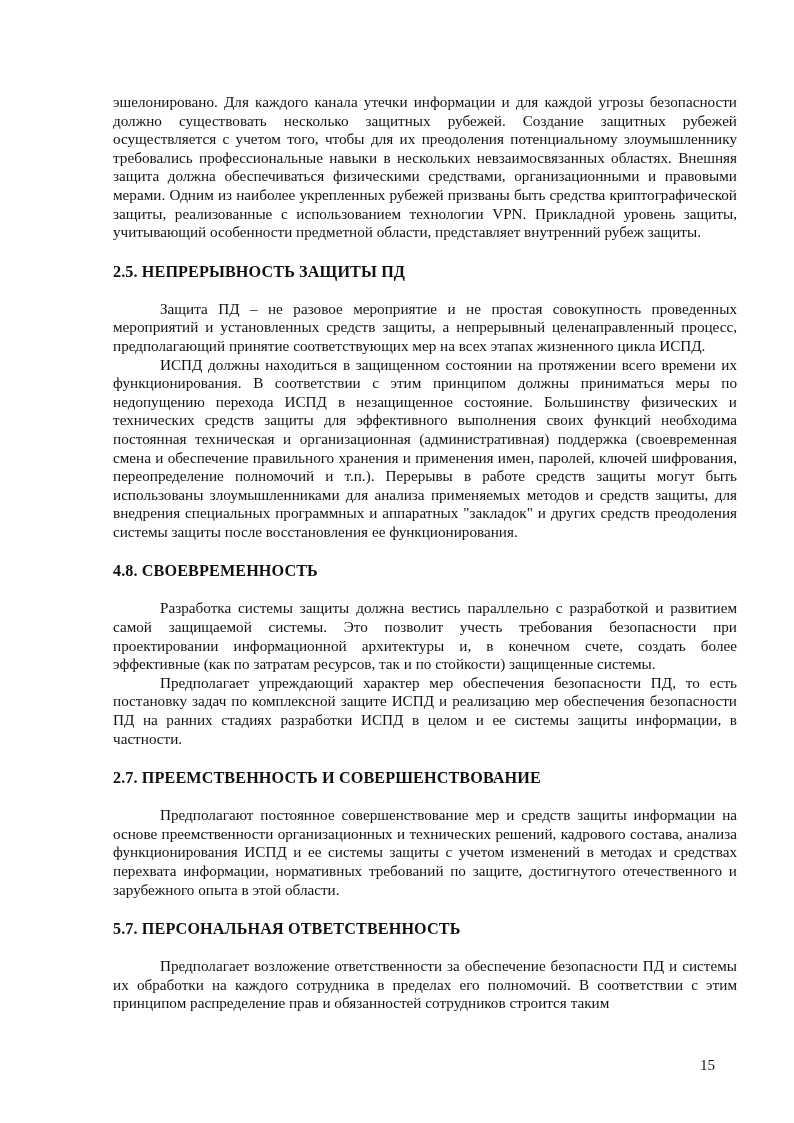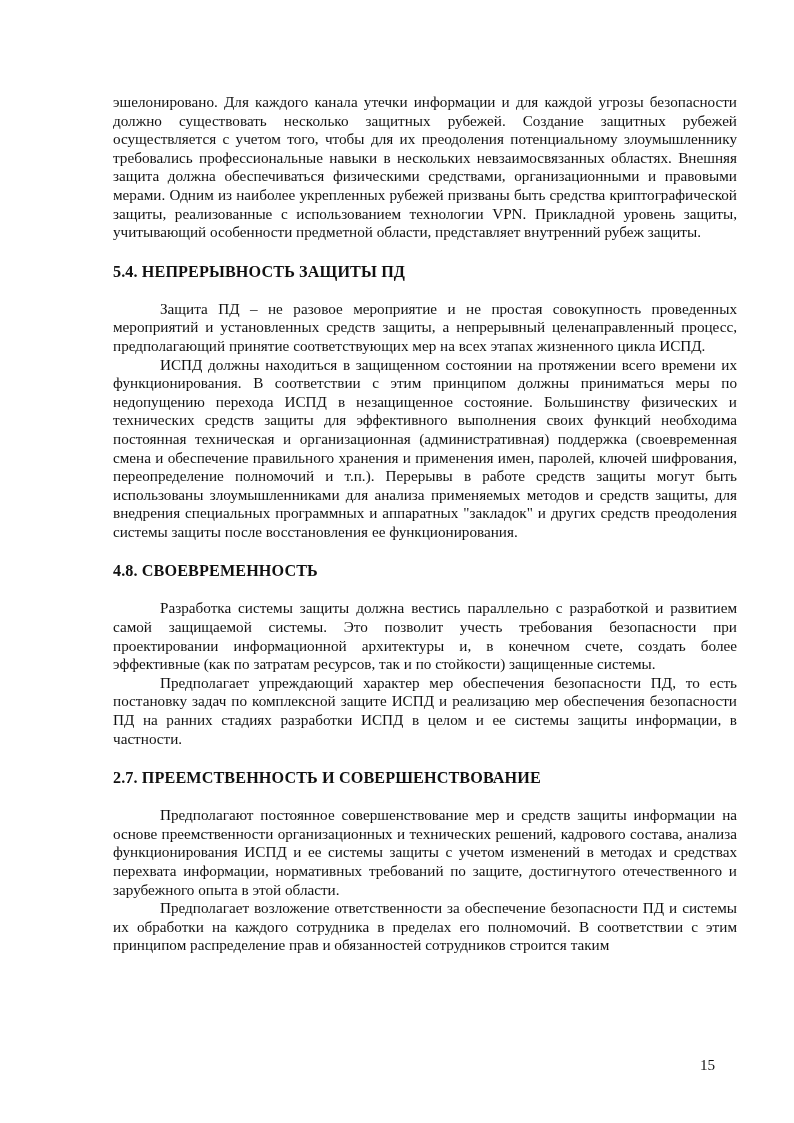--- a/index.html
+++ b/index.html
@@ -52,34 +52,35 @@
       line-height: 18px;
     }
   </style>
 </head>
 <body>
 
 <div class="page">
   <p>эшелонировано. Для каждого канала утечки информации и для каждой угрозы безопасности должно существовать несколько защитных рубежей. Создание защитных рубежей осуществляется с учетом того, чтобы для их преодоления потенциальному злоумышленнику требовались профессиональные навыки в нескольких невзаимосвязанных областях. Внешняя защита должна обеспечиваться физическими средствами, организационными и правовыми мерами. Одним из наиболее укрепленных рубежей призваны быть средства криптографической защиты, реализованные с использованием технологии VPN. Прикладной уровень защиты, учитывающий особенности предметной области, представляет внутренний рубеж защиты.</p>
 
   <section>
-    <h2 class="sec-head">5.4. НЕПРЕРЫВНОСТЬ ЗАЩИТЫ ПД</h2>
+    <h2 class="sec-head">2.5. НЕПРЕРЫВНОСТЬ ЗАЩИТЫ ПД</h2>
     <p class="indent">Защита ПД  – не разовое мероприятие и не простая совокупность проведенных мероприятий и установленных средств защиты, а непрерывный целенаправленный процесс, предполагающий принятие соответствующих мер на всех этапах жизненного цикла ИСПД.</p>
     <p class="indent">ИСПД должны находиться в защищенном состоянии на протяжении всего времени их функционирования. В соответствии с этим принципом должны приниматься меры по недопущению перехода ИСПД в незащищенное состояние. Большинству физических и технических средств защиты для эффективного выполнения своих функций необходима постоянная техническая и организационная (административная) поддержка (своевременная смена и обеспечение правильного хранения и применения имен, паролей, ключей шифрования, переопределение полномочий и т.п.). Перерывы в работе средств защиты могут быть использованы злоумышленниками для анализа применяемых методов и средств защиты, для внедрения специальных программных и аппаратных "закладок" и других средств преодоления системы защиты после восстановления ее функционирования.</p>
   </section>
 
   <section>
     <h2 class="sec-head">4.8. СВОЕВРЕМЕННОСТЬ</h2>
     <p class="indent">Разработка системы защиты должна вестись параллельно с разработкой и развитием самой защищаемой системы. Это позволит учесть требования безопасности при проектировании информационной архитектуры и, в конечном счете, создать более эффективные (как по затратам ресурсов, так и по стойкости) защищенные системы.</p>
     <p class="indent">Предполагает упреждающий характер мер обеспечения безопасности ПД, то есть постановку задач по комплексной защите ИСПД и реализацию мер обеспечения безопасности ПД  на ранних стадиях разработки ИСПД  в целом и ее системы защиты информации, в частности.</p>
   </section>
 
   <section>
     <h2 class="sec-head">2.7. ПРЕЕМСТВЕННОСТЬ И СОВЕРШЕНСТВОВАНИЕ</h2>
     <p class="indent">Предполагают постоянное совершенствование мер и средств защиты информации на основе преемственности организационных и технических решений, кадрового состава, анализа функционирования ИСПД и ее системы защиты с учетом изменений в методах и средствах перехвата информации, нормативных требований по защите, достигнутого отечественного и зарубежного опыта в этой области.</p>
   </section>
 
   <section>
+    <h2 class="sec-head">5.7. ПЕРСОНАЛЬНАЯ ОТВЕТСТВЕННОСТЬ</h2>
     <p class="indent">Предполагает возложение ответственности за обеспечение безопасности ПД и системы их обработки на каждого сотрудника в пределах его полномочий. В соответствии с этим принципом распределение прав и обязанностей сотрудников строится таким</p>
   </section>
 </div>
 
 <div class="page-number">15</div>
 
 </body></html>

